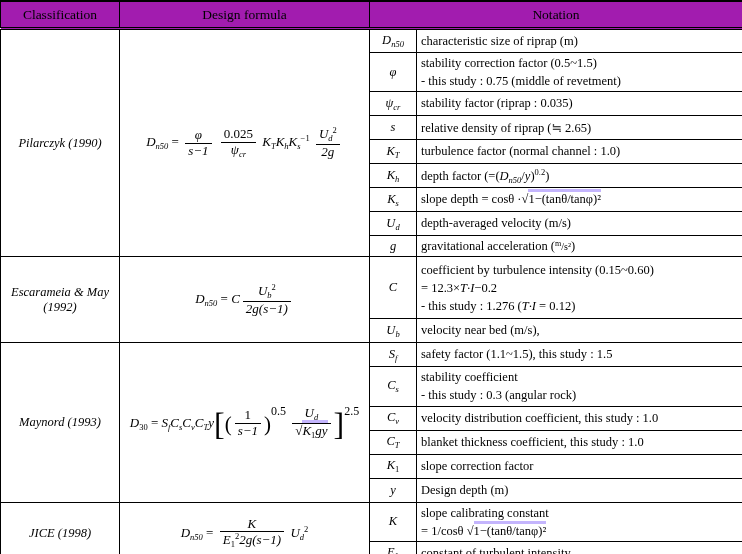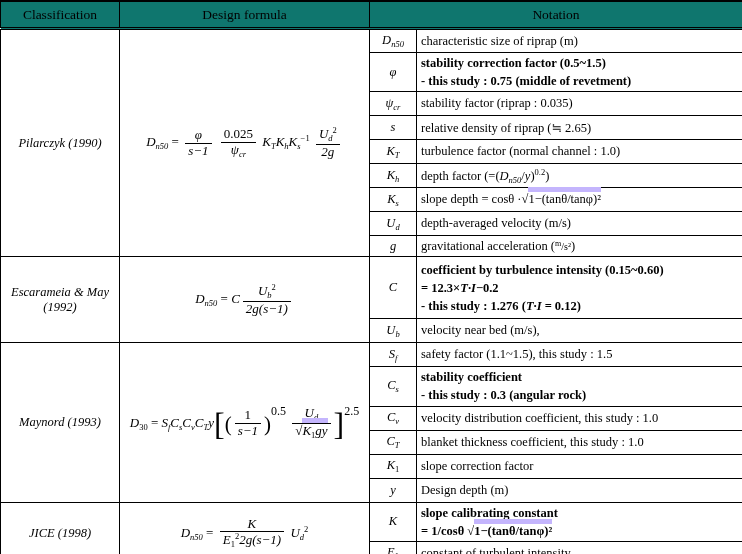--- a/index.html
+++ b/index.html
@@ -1,38 +1,38 @@
 <!DOCTYPE html>
 <html><head>
 <meta charset="utf-8">
 <style>
   html,body{margin:0;padding:0;background:#fff;}
   body{font-family:"Liberation Serif",serif;color:#000;width:742px;}
   table{border-collapse:collapse;width:742px;table-layout:fixed;
         border:1px solid #000;border-top:2px solid #000;border-bottom:2px solid #000;}
   col.c1{width:119px}col.c2{width:250px}col.c3{width:47px}col.c4{width:326px}
   th,td{border:1px solid #000;}
-  th{background:#0f766e;font-weight:normal;font-size:13.5px;height:23px;
+  th{background:#a21caf;font-weight:normal;font-size:13.5px;height:23px;
      border-bottom:3px double #000;padding:1px 12px;}
   td{font-size:12.5px;padding:1px 3px;vertical-align:middle;}
   td.cls{text-align:center;font-style:italic;}
   td.fml{text-align:center;font-size:13px;}
   td.sym{text-align:center;padding:1px 2px;}
   td.desc{text-align:left;padding:1px 4px;}
   .v{font-style:italic;}
   .sb{font-size:8.5px;vertical-align:-3px;}
   .sp{font-size:8.5px;vertical-align:5px;}
   .frac{display:inline-block;vertical-align:middle;text-align:center;margin:0 3px;}
   .frac .fn{display:block;border-bottom:1px solid #000;padding:0 3px;line-height:1.15;}
   .frac .fd{display:block;padding:0 3px;line-height:1.15;}
-  .rad{border-top:5px solid #c4b5fd;}
+  .rad{border-top:3px solid #c4b5fd;}
   .bigbr{font-size:32px;vertical-align:middle;line-height:0;}
   .bigpar{font-size:21px;vertical-align:middle;line-height:0;}
   .expb{font-size:12px;vertical-align:12px;}
-  .line{line-height:1.45;font-weight:bold;}
+  .line{line-height:1.45;}
   .un{font-size:8px;vertical-align:4px;}
   .ud{font-size:10px;}
   tr.h24{height:24px}tr.h38{height:38px}tr.h62{height:62px}tr.h21{height:21px}
 </style>
 </head>
 <body>
 
 <table>
   <colgroup>
       <col class="c1">

